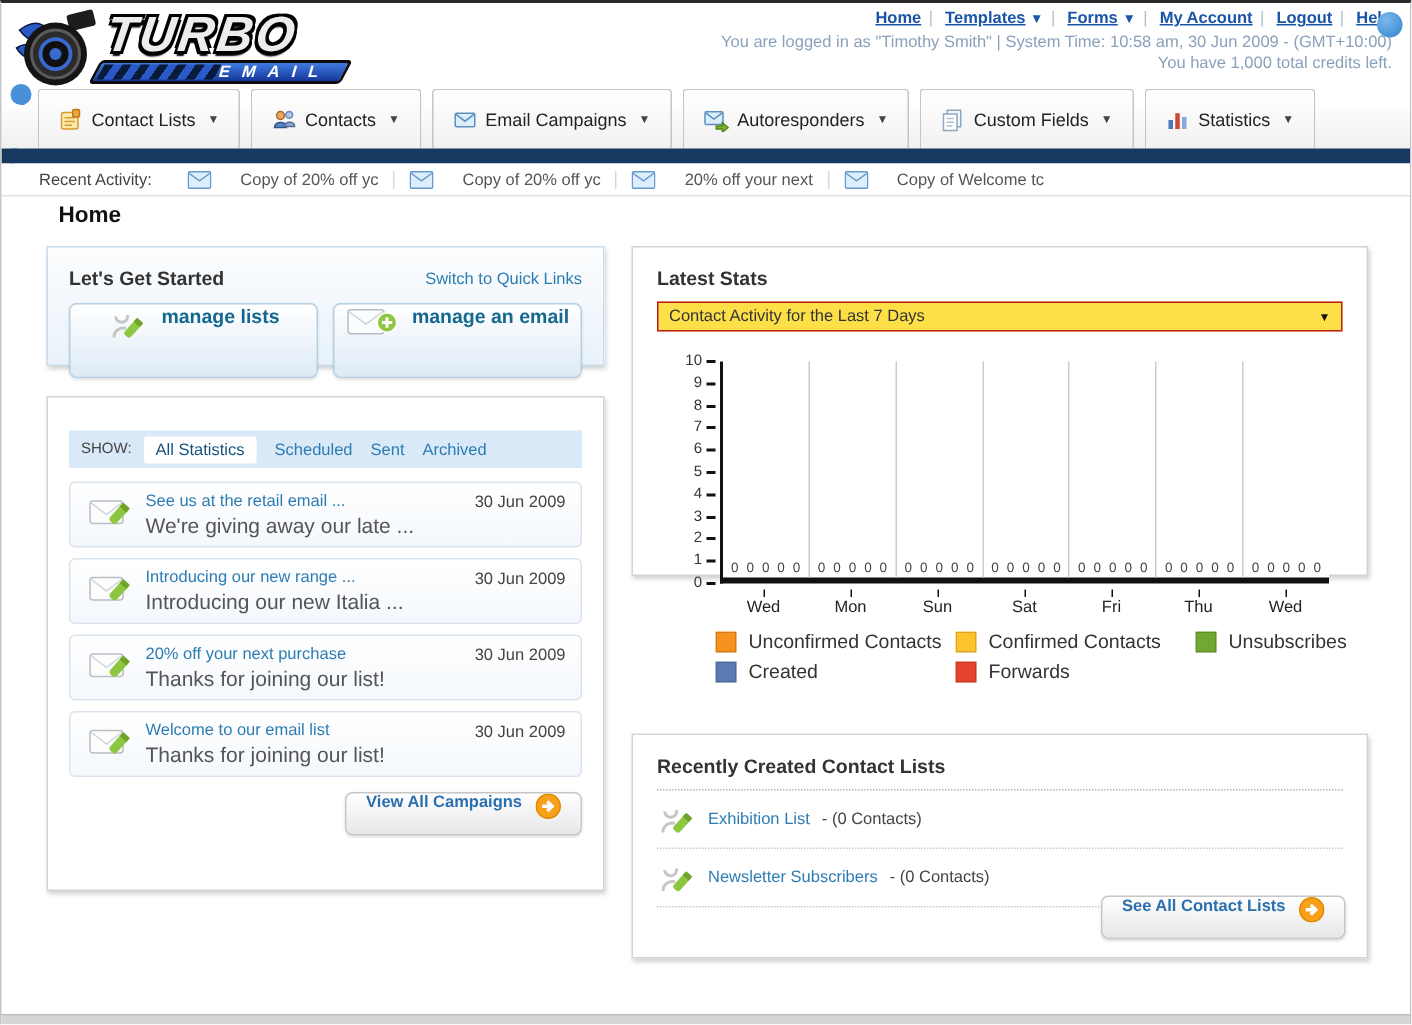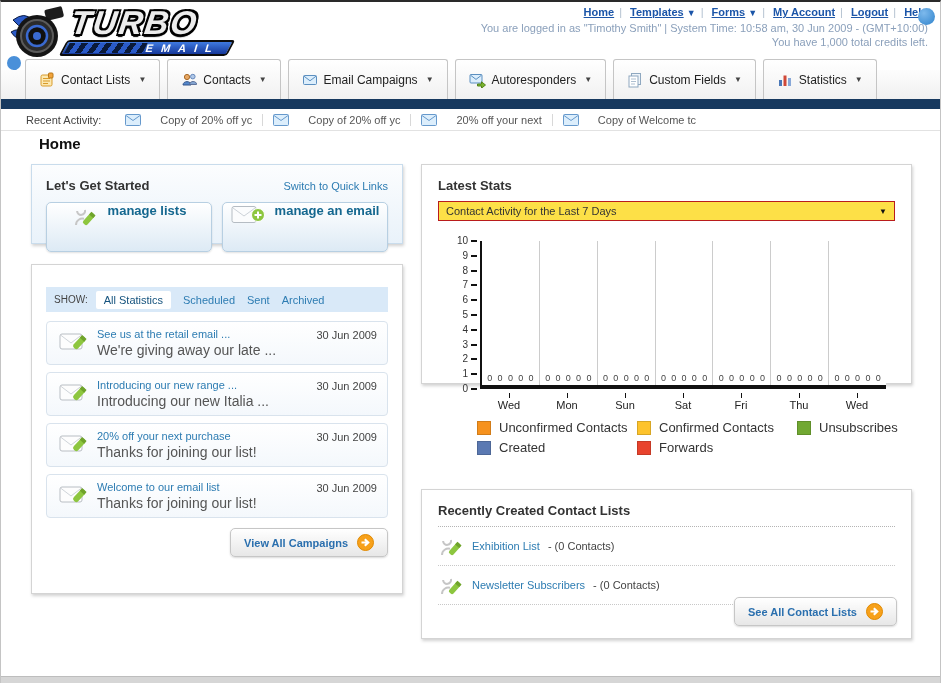--- a/index.html
+++ b/index.html
@@ -75,21 +75,21 @@
   .cards { margin-top:9px; }
   .card { position:relative; height:44px; margin-bottom:7px; display:flex; align-items:center;
           background:linear-gradient(#ffffff,#f4f8fc); border:1px solid #d9e3ed; border-radius:4px;
           padding:0 10px 0 12px; cursor:pointer; }
   .cicon { width:38px; flex:0 0 38px; }
   .cmain { flex:1; min-width:0; }
   .ctitle { display:block; font-size:11px; color:#2d7cb2; cursor:pointer; white-space:nowrap; }
   .csub { font-size:14px; color:#555; margin-top:2px; white-space:nowrap; }
   .cdate { align-self:flex-start; margin-top:7px; font-size:11px; color:#444; white-space:nowrap; }
   .panel-btn-row { display:flex; justify-content:flex-end; margin-top:10px; }
-  .pill-btn { display:inline-flex; align-items:center; gap:9px; height:29px; padding:0 13px;
+  .pill-btn { display:inline-flex; align-items:flex-start; gap:9px; height:29px; padding:0 13px;
               background:linear-gradient(#ffffff,#e7e7e7); border:1px solid #c6c6c6; border-radius:5px;
               box-shadow:0 1px 2px rgba(0,0,0,0.15); font-size:11px; font-weight:bold; color:#2a6fae; cursor:pointer; }
 
   
   .stats { left:420px; top:162px; width:491px; height:220px; padding:13px 16px; }
   .stats-select { margin-top:8px; height:20px; border:1px solid #b91c1c; background:#fde047;
                   display:flex; align-items:center; justify-content:space-between; padding:0 7px;
                   font-size:11px; color:#333; cursor:pointer; }
   .sel-caret { font-size:8px; color:#111; }
   .chart-wrap { position:relative; margin-top:12px; height:190px; }

